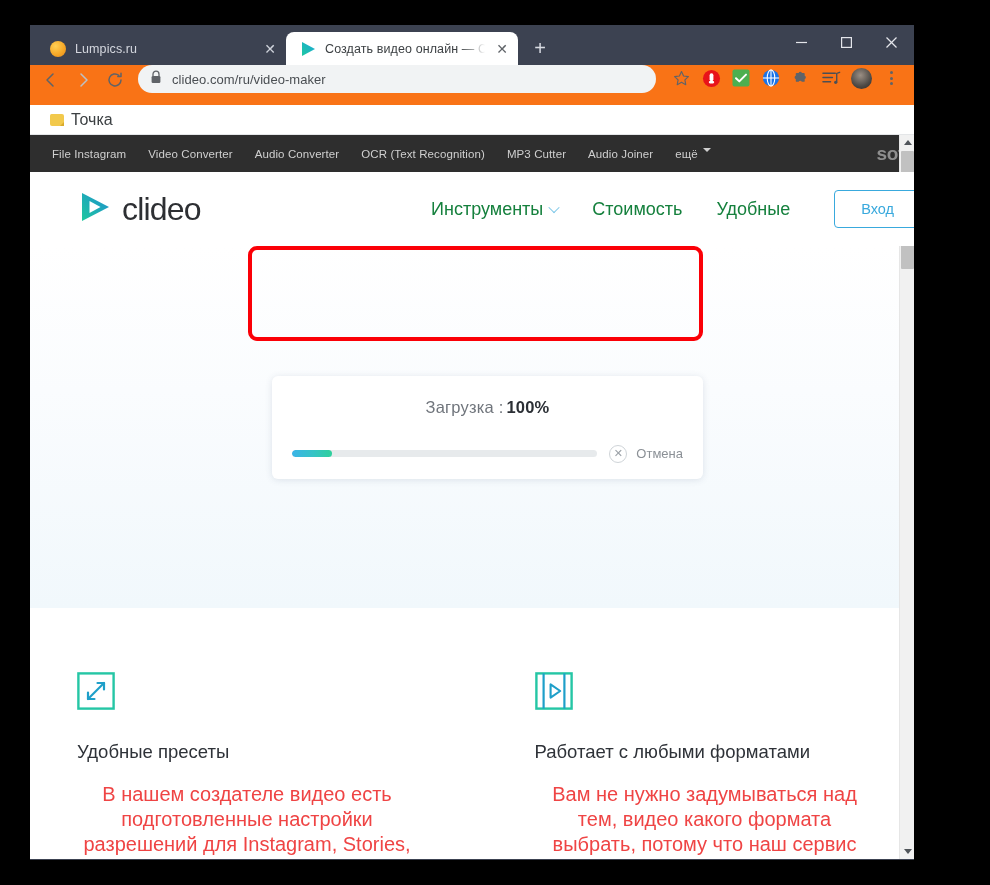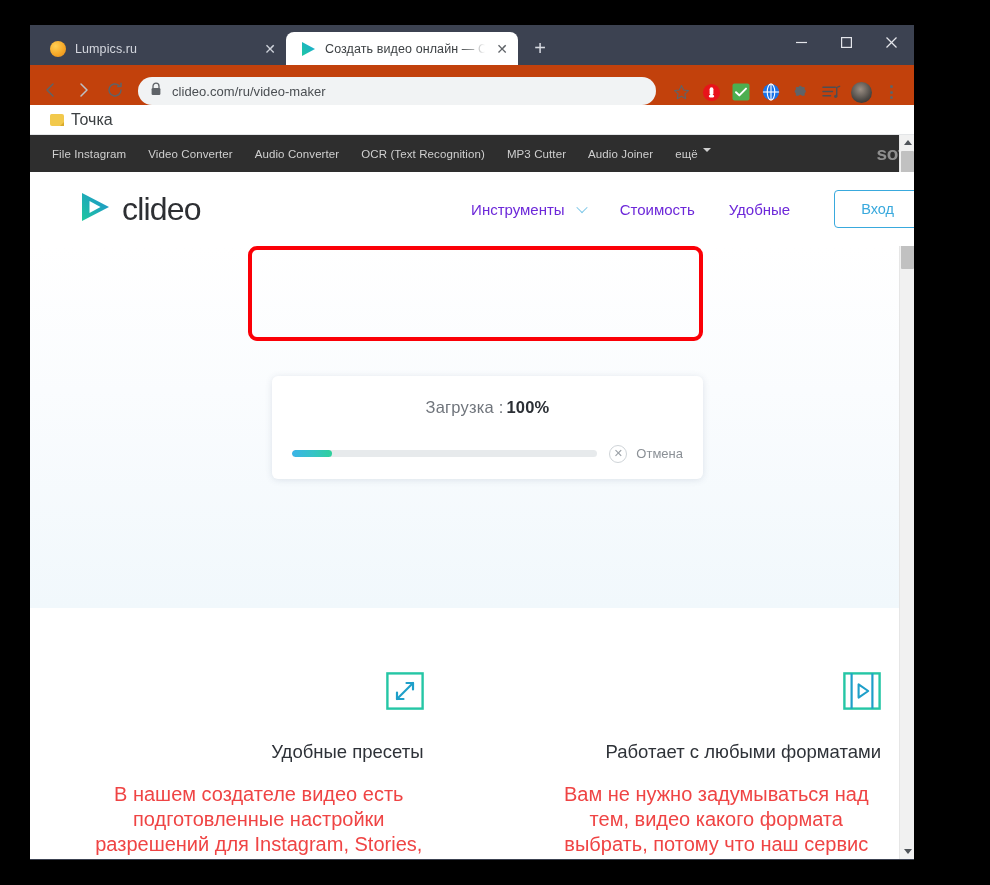--- a/index.html
+++ b/index.html
@@ -102,23 +102,23 @@
   .win-btn {
     width: 45px; height: 34px;
     display: flex; align-items: center; justify-content: center;
     color: #e4e6eb;
     cursor: pointer;
   }
 
   
   .toolbar {
     height: 40px;
-    background: #c2410c;
-    display: flex;
-    align-items: flex-end;
+    background: #f97316;
+    display: flex;
+    align-items: flex-start;
     padding: 0 10px 0 6px;
     gap: 2px;
   }
   .nav-btn {
     width: 30px; height: 30px;
     display: flex; align-items: center; justify-content: center;
     border-radius: 50%;
     cursor: pointer;
     color: #5f6368;
   }
@@ -243,23 +243,23 @@
     color: #2d2f33;
     letter-spacing: -.8px;
   }
   .header-nav {
     margin-left: auto;
     display: flex;
     align-items: center;
     gap: 34px;
   }
   .nav-link {
-    font-size: 15px;
-    color: #6d28d9;
-    display: flex; align-items: center; gap: 13px;
+    font-size: 18px;
+    color: #15803d;
+    display: flex; align-items: center; gap: 7px;
     cursor: pointer;
     white-space: nowrap;
   }
   .nav-chevron {
     width: 8px; height: 8px;
     border-right: 1.6px solid #7cc7e8;
     border-bottom: 1.6px solid #7cc7e8;
     transform: rotate(45deg) translate(-1px,-1px);
   }
   .login-btn {
@@ -349,22 +349,22 @@
   
   .features {
     background: #ffffff;
     display: flex;
     padding: 64px 0 0 0;
   }
   .feature {
     flex: 1 1 50%;
     display: flex;
     flex-direction: column;
-    align-items: flex-end;
-    padding: 0 64px;
+    align-items: flex-start;
+    padding: 0 47px;
   }
   .feature-icon { margin-bottom: 27px; }
   .feature-title {
     font-size: 18.5px;
     color: #2e3238;
     margin-bottom: 19px;
     text-align: center;
   }
   .feature-text {
     font-size: 20px;

